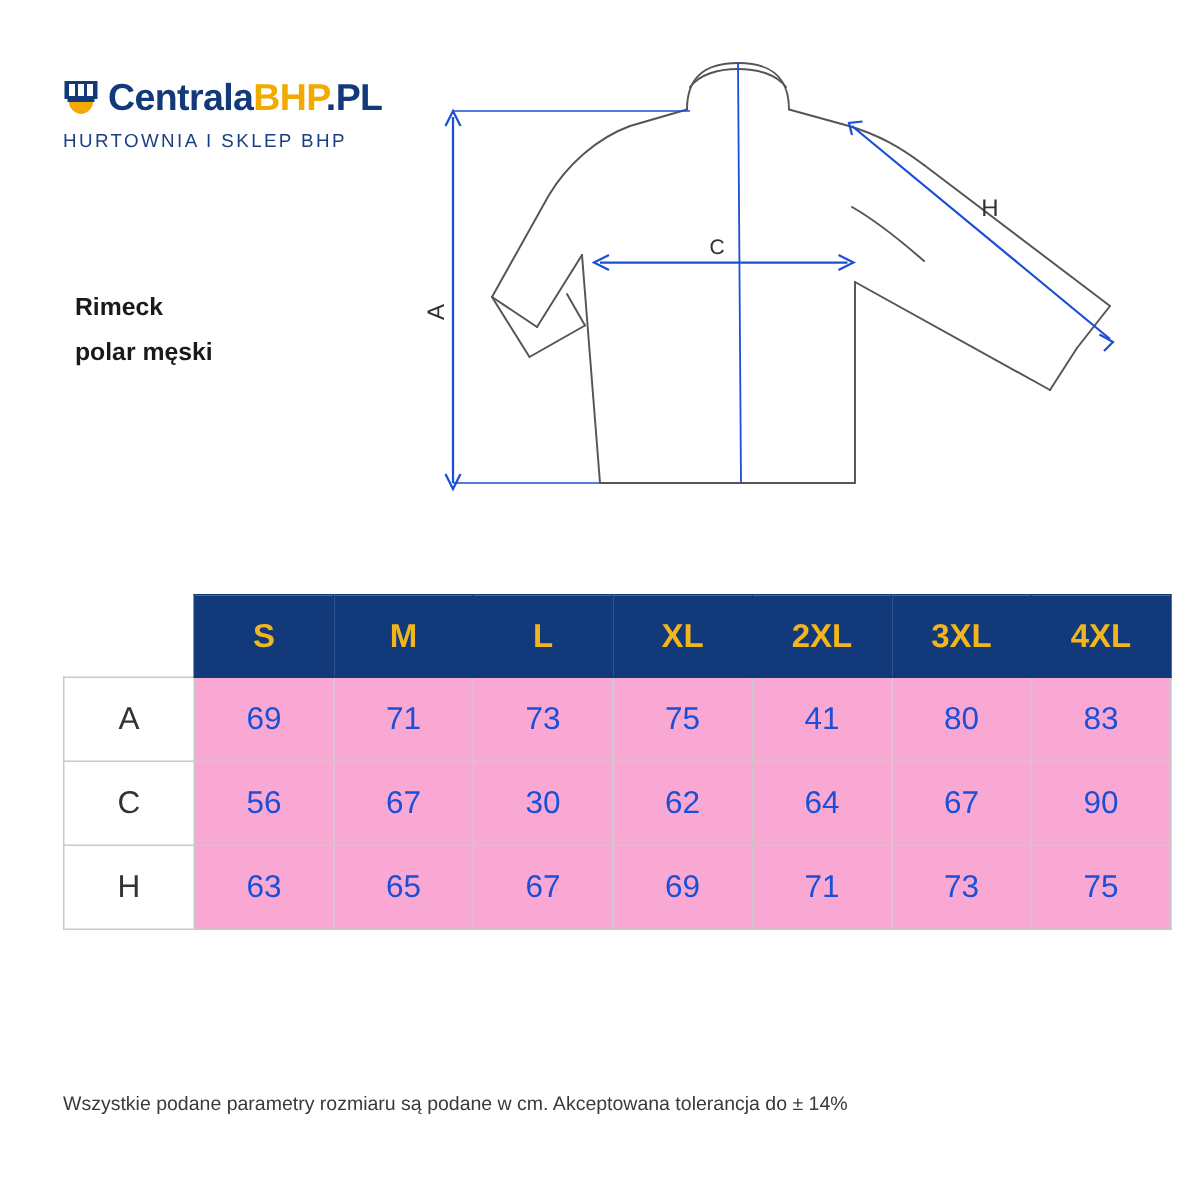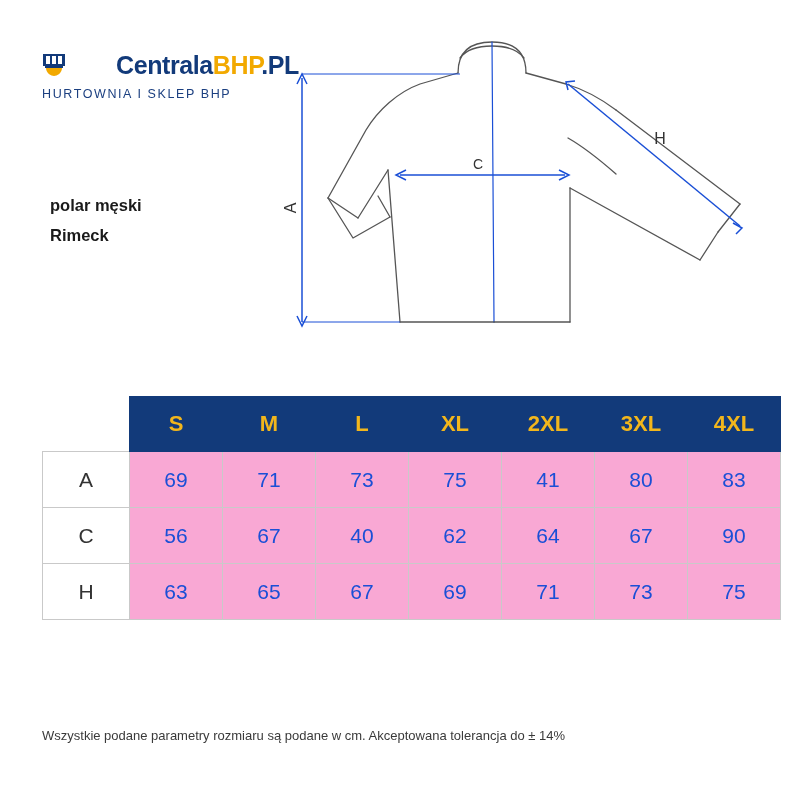--- a/index.html
+++ b/index.html
@@ -24,21 +24,20 @@
   .logo-block {
     position: absolute;
     left: 42px;
     top: 44px;
     width: 240px;
   }
   .logo-row {
     display: flex;
     align-items: flex-end;
     height: 34px;
-    gap: 44px;
   }
   .logo-mark {
     width: 24px;
     height: 26px;
     margin-right: 6px;
     position: relative;
   }
   .logo-text {
     font-size: 25px;
     font-weight: bold;
@@ -147,22 +146,22 @@
         </svg>
       </div>
       <div class="logo-text">
         <span class="c1">Centrala</span><span class="c2">BHP</span><span class="c3">.PL</span>
       </div>
     </div>
     <div class="logo-sub">HURTOWNIA I SKLEP BHP</div>
   </div>
 
   <div class="product">
+    <div class="bold">Rimeck</div>
     <div class="bold">polar męski</div>
-    <div class="bold">Rimeck</div>
   </div>
 
   <div class="drawing">
     <svg width="520" height="340" viewBox="0 0 520 340" xmlns="http://www.w3.org/2000/svg">
       <g fill="none" stroke="#555555" stroke-width="1.3" stroke-linejoin="round" stroke-linecap="round">
 
         <path d="M188 55 C188 35, 198 24, 222 24 C246 24, 256 35, 256 55"></path>
         <path d="M190 40 C196 32, 208 28, 222 28 C236 28, 248 32, 254 40"></path>
 
         <path d="M188 55 L150 66 C128 74, 108 92, 96 112 L58 180"></path>
@@ -236,21 +235,21 @@
         <td class="val">73</td>
         <td class="val">75</td>
         <td class="val">41</td>
         <td class="val">80</td>
         <td class="val">83</td>
       </tr>
       <tr>
         <td class="rowlabel">C</td>
         <td class="val">56</td>
         <td class="val">67</td>
-        <td class="val">40</td>
+        <td class="val">30</td>
         <td class="val">62</td>
         <td class="val">64</td>
         <td class="val">67</td>
         <td class="val">90</td>
       </tr>
       <tr>
         <td class="rowlabel">H</td>
         <td class="val">63</td>
         <td class="val">65</td>
         <td class="val">67</td>

